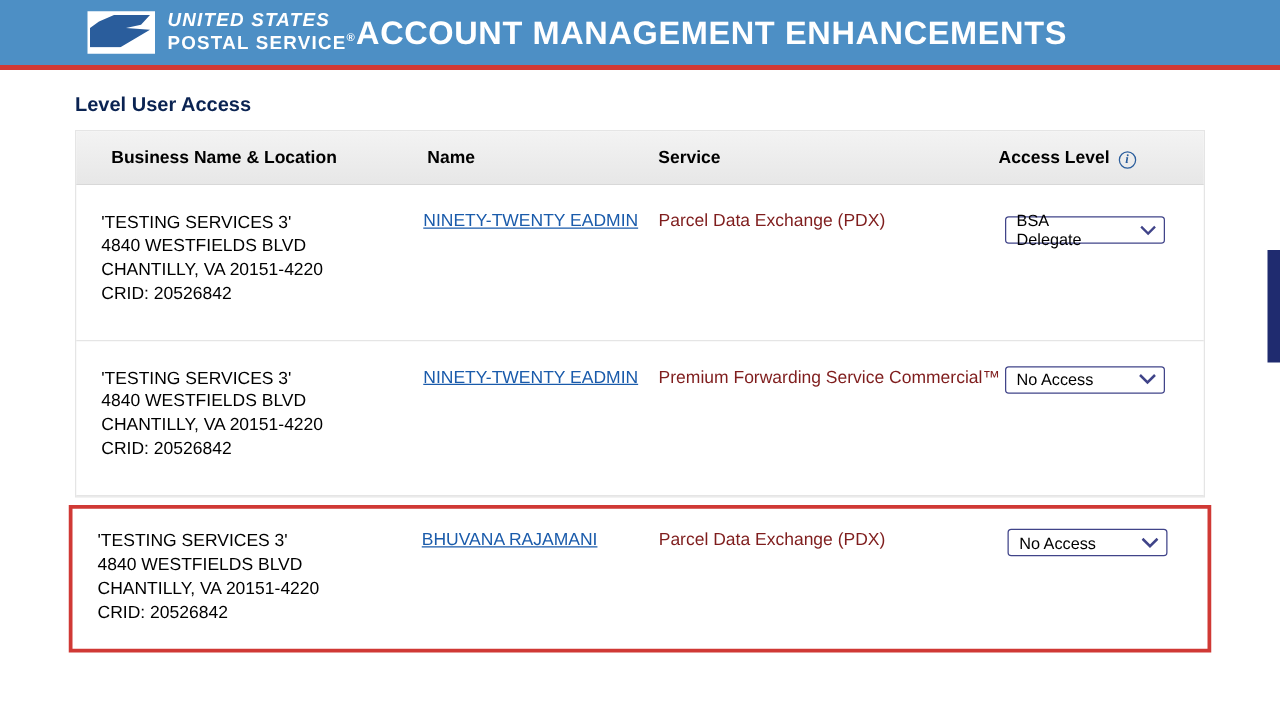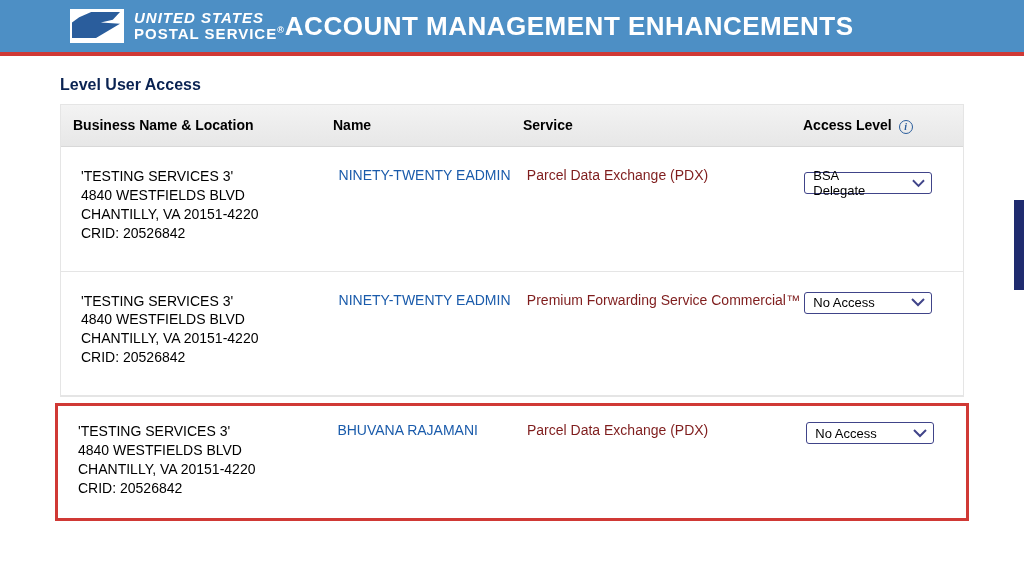--- a/index.html
+++ b/index.html
@@ -13,21 +13,21 @@
     .header {
       background: #4d8fc5;
       height: 56px;
       display: flex;
       align-items: center;
       padding: 0 20px;
       border-bottom: 4px solid #d03935;
     }
     .logo-wrapper {
       display: flex;
-      align-items: center;
+      align-items: flex-start;
       gap: 10px;
       margin-left: 50px;
     }
     .eagle-box {
       width: 54px;
       height: 34px;
       background: #fff;
       position: relative;
       overflow: hidden;
     }
@@ -77,21 +77,21 @@
       margin-left: 60px;
       margin-bottom: 10px;
     }
     .table-container {
       margin: 0 60px 0 60px;
       border: 1px solid #e5e5e5;
     }
     .table-header {
       background: linear-gradient(to bottom, #f3f3f3, #e7e7e7);
       display: flex;
-      padding: 12px 12px;
+      padding: 12px 28px;
       border-bottom: 1px solid #d8d8d8;
       font-size: 14px;
       font-weight: bold;
       color: #000;
     }
     .col-biz { width: 260px; }
     .col-user { width: 190px; }
     .col-svc { width: 280px; }
     .col-access { width: 140px; }
     .info-icon-wrap {
@@ -116,20 +116,21 @@
       border-bottom: 1px solid #e5e5e5;
       font-size: 14px;
       align-items: flex-start;
     }
     .biz-content {
       line-height: 1.35;
       color: #000;
     }
     .user-link {
       color: #1a5bab;
+      text-decoration: underline;
       cursor: pointer;
     }
     .service-text {
       color: #7f1d1d;
     }
     .dropdown {
       display: inline-flex;
       align-items: center;
       justify-content: space-between;
       border: 1.5px solid #404489;

